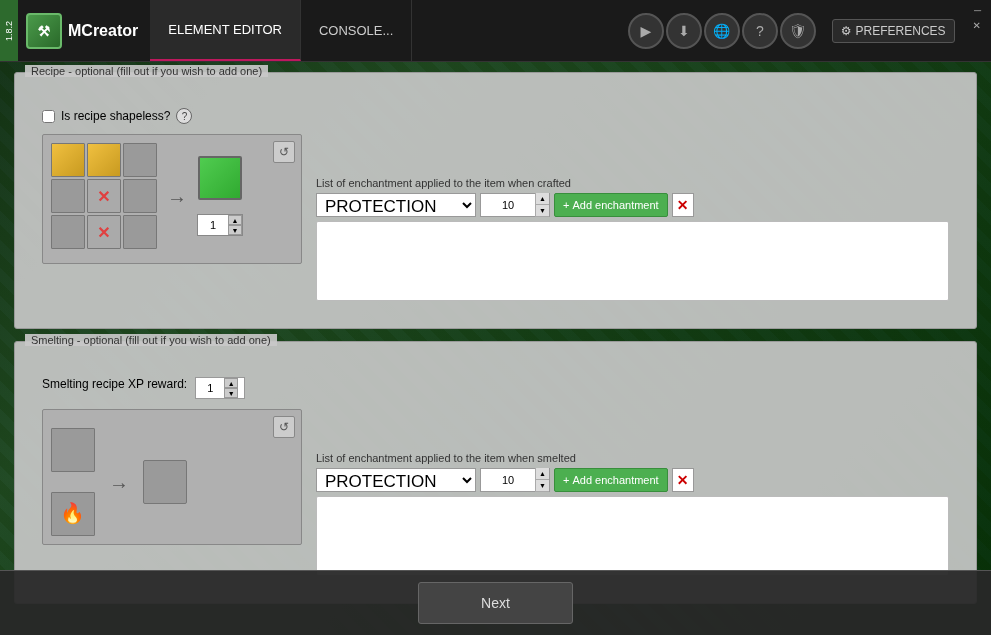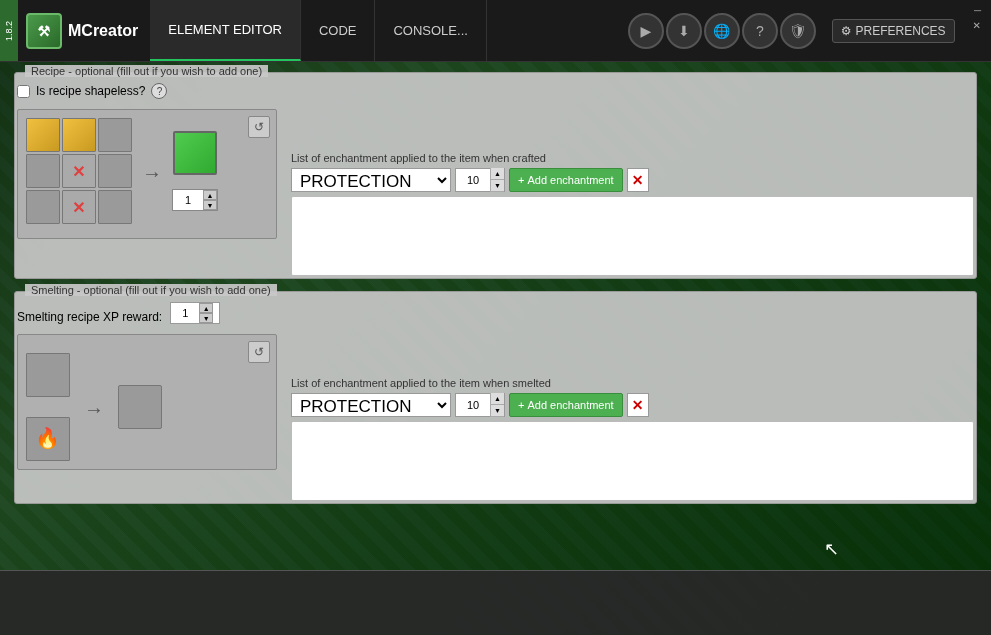--- a/index.html
+++ b/index.html
@@ -90,21 +90,21 @@
       display: flex;
       align-items: center;
       color: #ccc;
       font-size: 13px;
       cursor: pointer;
       border-right: 1px solid #333;
     }
     .nav-item.active {
       background: #2a2a2a;
       color: white;
-      border-bottom: 2px solid #22c55e;
+      border-bottom: 2px solid #be185d;
     }
 
     .titlebar-icons {
       display: flex;
       align-items: center;
       gap: 2px;
       padding: 0 8px;
       margin-left: auto;
     }
 
@@ -166,21 +166,21 @@
       height: calc(635px - 62px);
       overflow-y: auto;
     }
 
     
     .section {
       background: rgba(200, 200, 200, 0.92);
       border: 1px solid #999;
       border-radius: 3px;
       margin-bottom: 12px;
-      padding: 2px;
+      padding: 27px;
       position: relative;
     }
 
     .section-title {
       position: absolute;
       top: -8px;
       left: 10px;
       background: rgba(200, 200, 200, 0.92);
       padding: 0 6px;
       font-size: 11px;
@@ -359,21 +359,21 @@
     .enchant-select {
       width: 160px;
       height: 24px;
       border: 1px solid #999;
       background: white;
       font-size: 17px;
       padding: 2px 4px;
     }
 
     .enchant-level {
-      width: 50px;
+      width: 70px;
       height: 24px;
       display: flex;
       align-items: center;
       border: 1px solid #999;
       background: white;
     }
 
     .level-num {
       flex: 1;
       text-align: center;
@@ -433,21 +433,21 @@
       border: 1px solid #bbb;
       border-radius: 2px;
       min-height: 80px;
       padding: 4px;
       margin-top: 4px;
     }
 
     
     .smelting-xp-row {
       display: flex;
-      align-items: flex-end;
+      align-items: flex-start;
       gap: 8px;
       margin-bottom: 10px;
     }
 
     .xp-input {
       width: 50px;
       height: 22px;
       display: flex;
       align-items: center;
       border: 1px solid #999;
@@ -560,21 +560,20 @@
 <div class="titlebar">
   <div class="titlebar-version">1.8.2</div>
 
   <div class="titlebar-logo">
     <div class="logo-icon">⚒</div>
     <span class="app-name">MCreator</span>
   </div>
 
   <div class="titlebar-nav">
     <div class="nav-item active">ELEMENT EDITOR</div>
-    <div class="nav-item">CODE</div>
     <div class="nav-item">CONSOLE...</div>
   </div>
 
   <div class="titlebar-icons">
     <div class="icon-btn">▶</div>
     <div class="icon-btn">⬇</div>
     <div class="icon-btn">🌐</div>
     <div class="icon-btn">?</div>
     <div class="icon-btn">🛡</div>
   </div>
@@ -717,15 +716,16 @@
           </div>
           <div class="enchant-list-area"></div>
         </div>
       </div>
     </div>
   </div>
 
 </div>
 
 <div class="bottom-bar">
+  <button class="bottom-btn">Next</button>
 </div>
 
 <div class="cursor">↖</div>
 
 </body></html>

